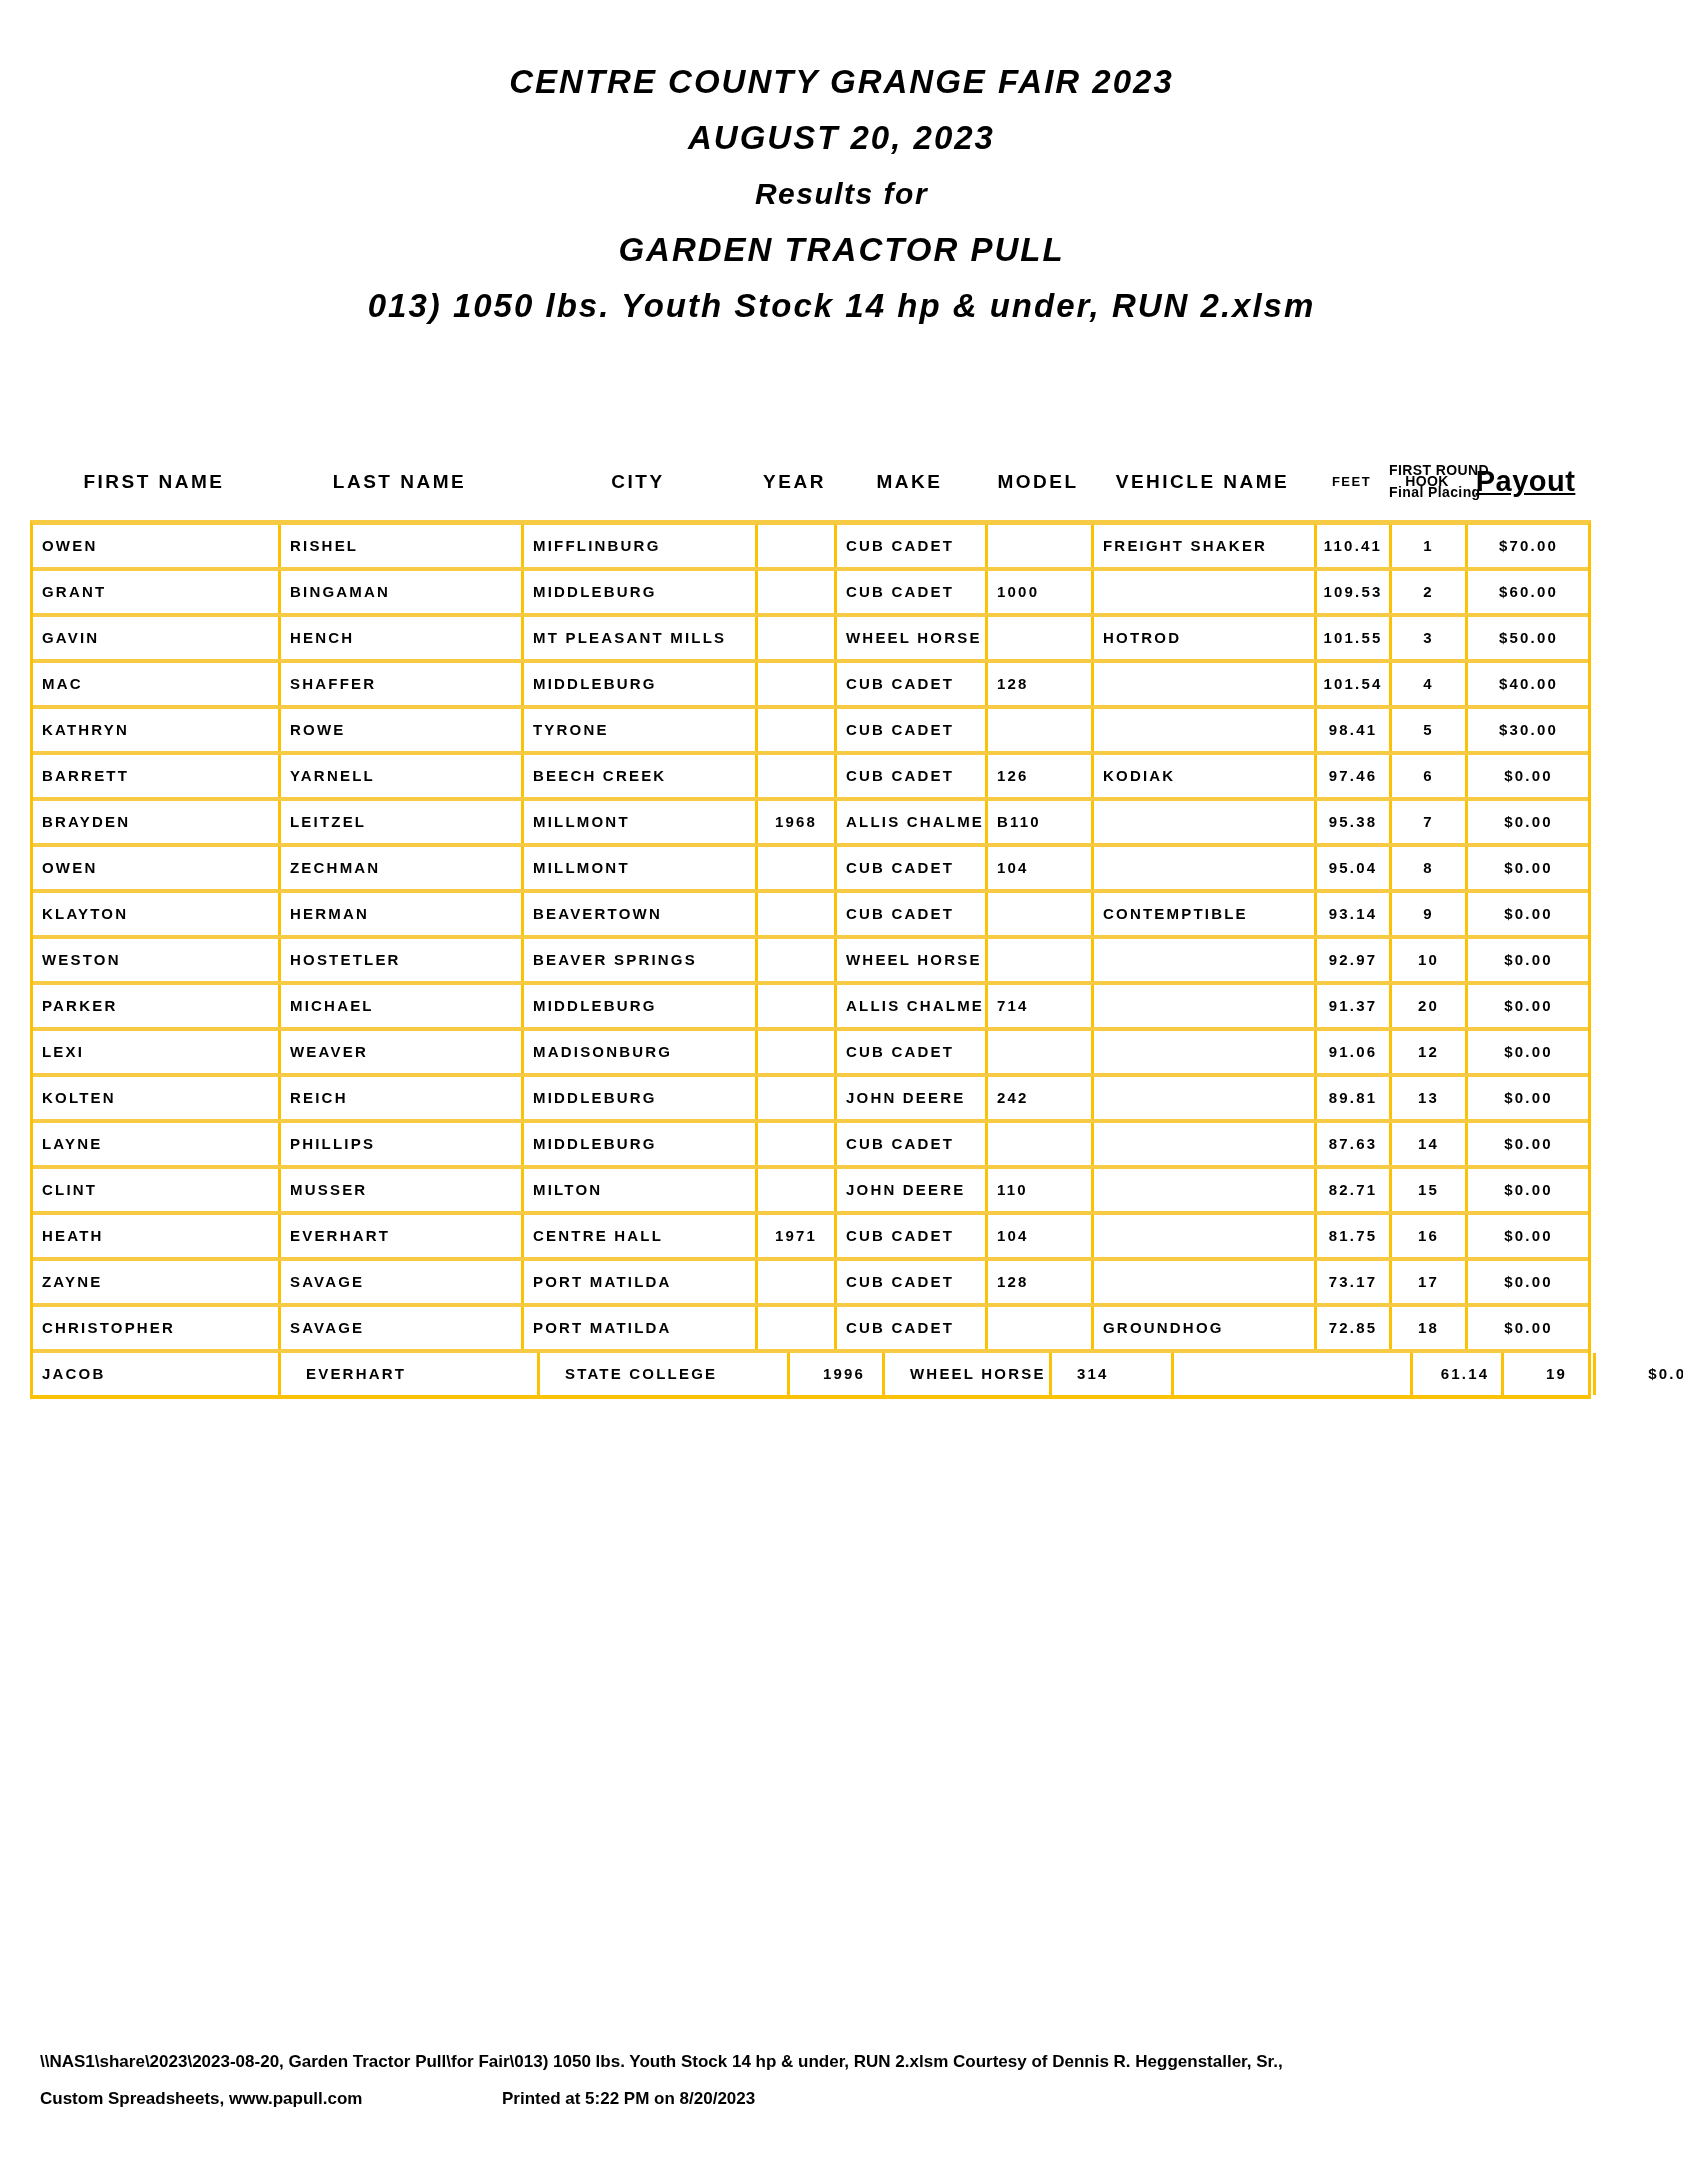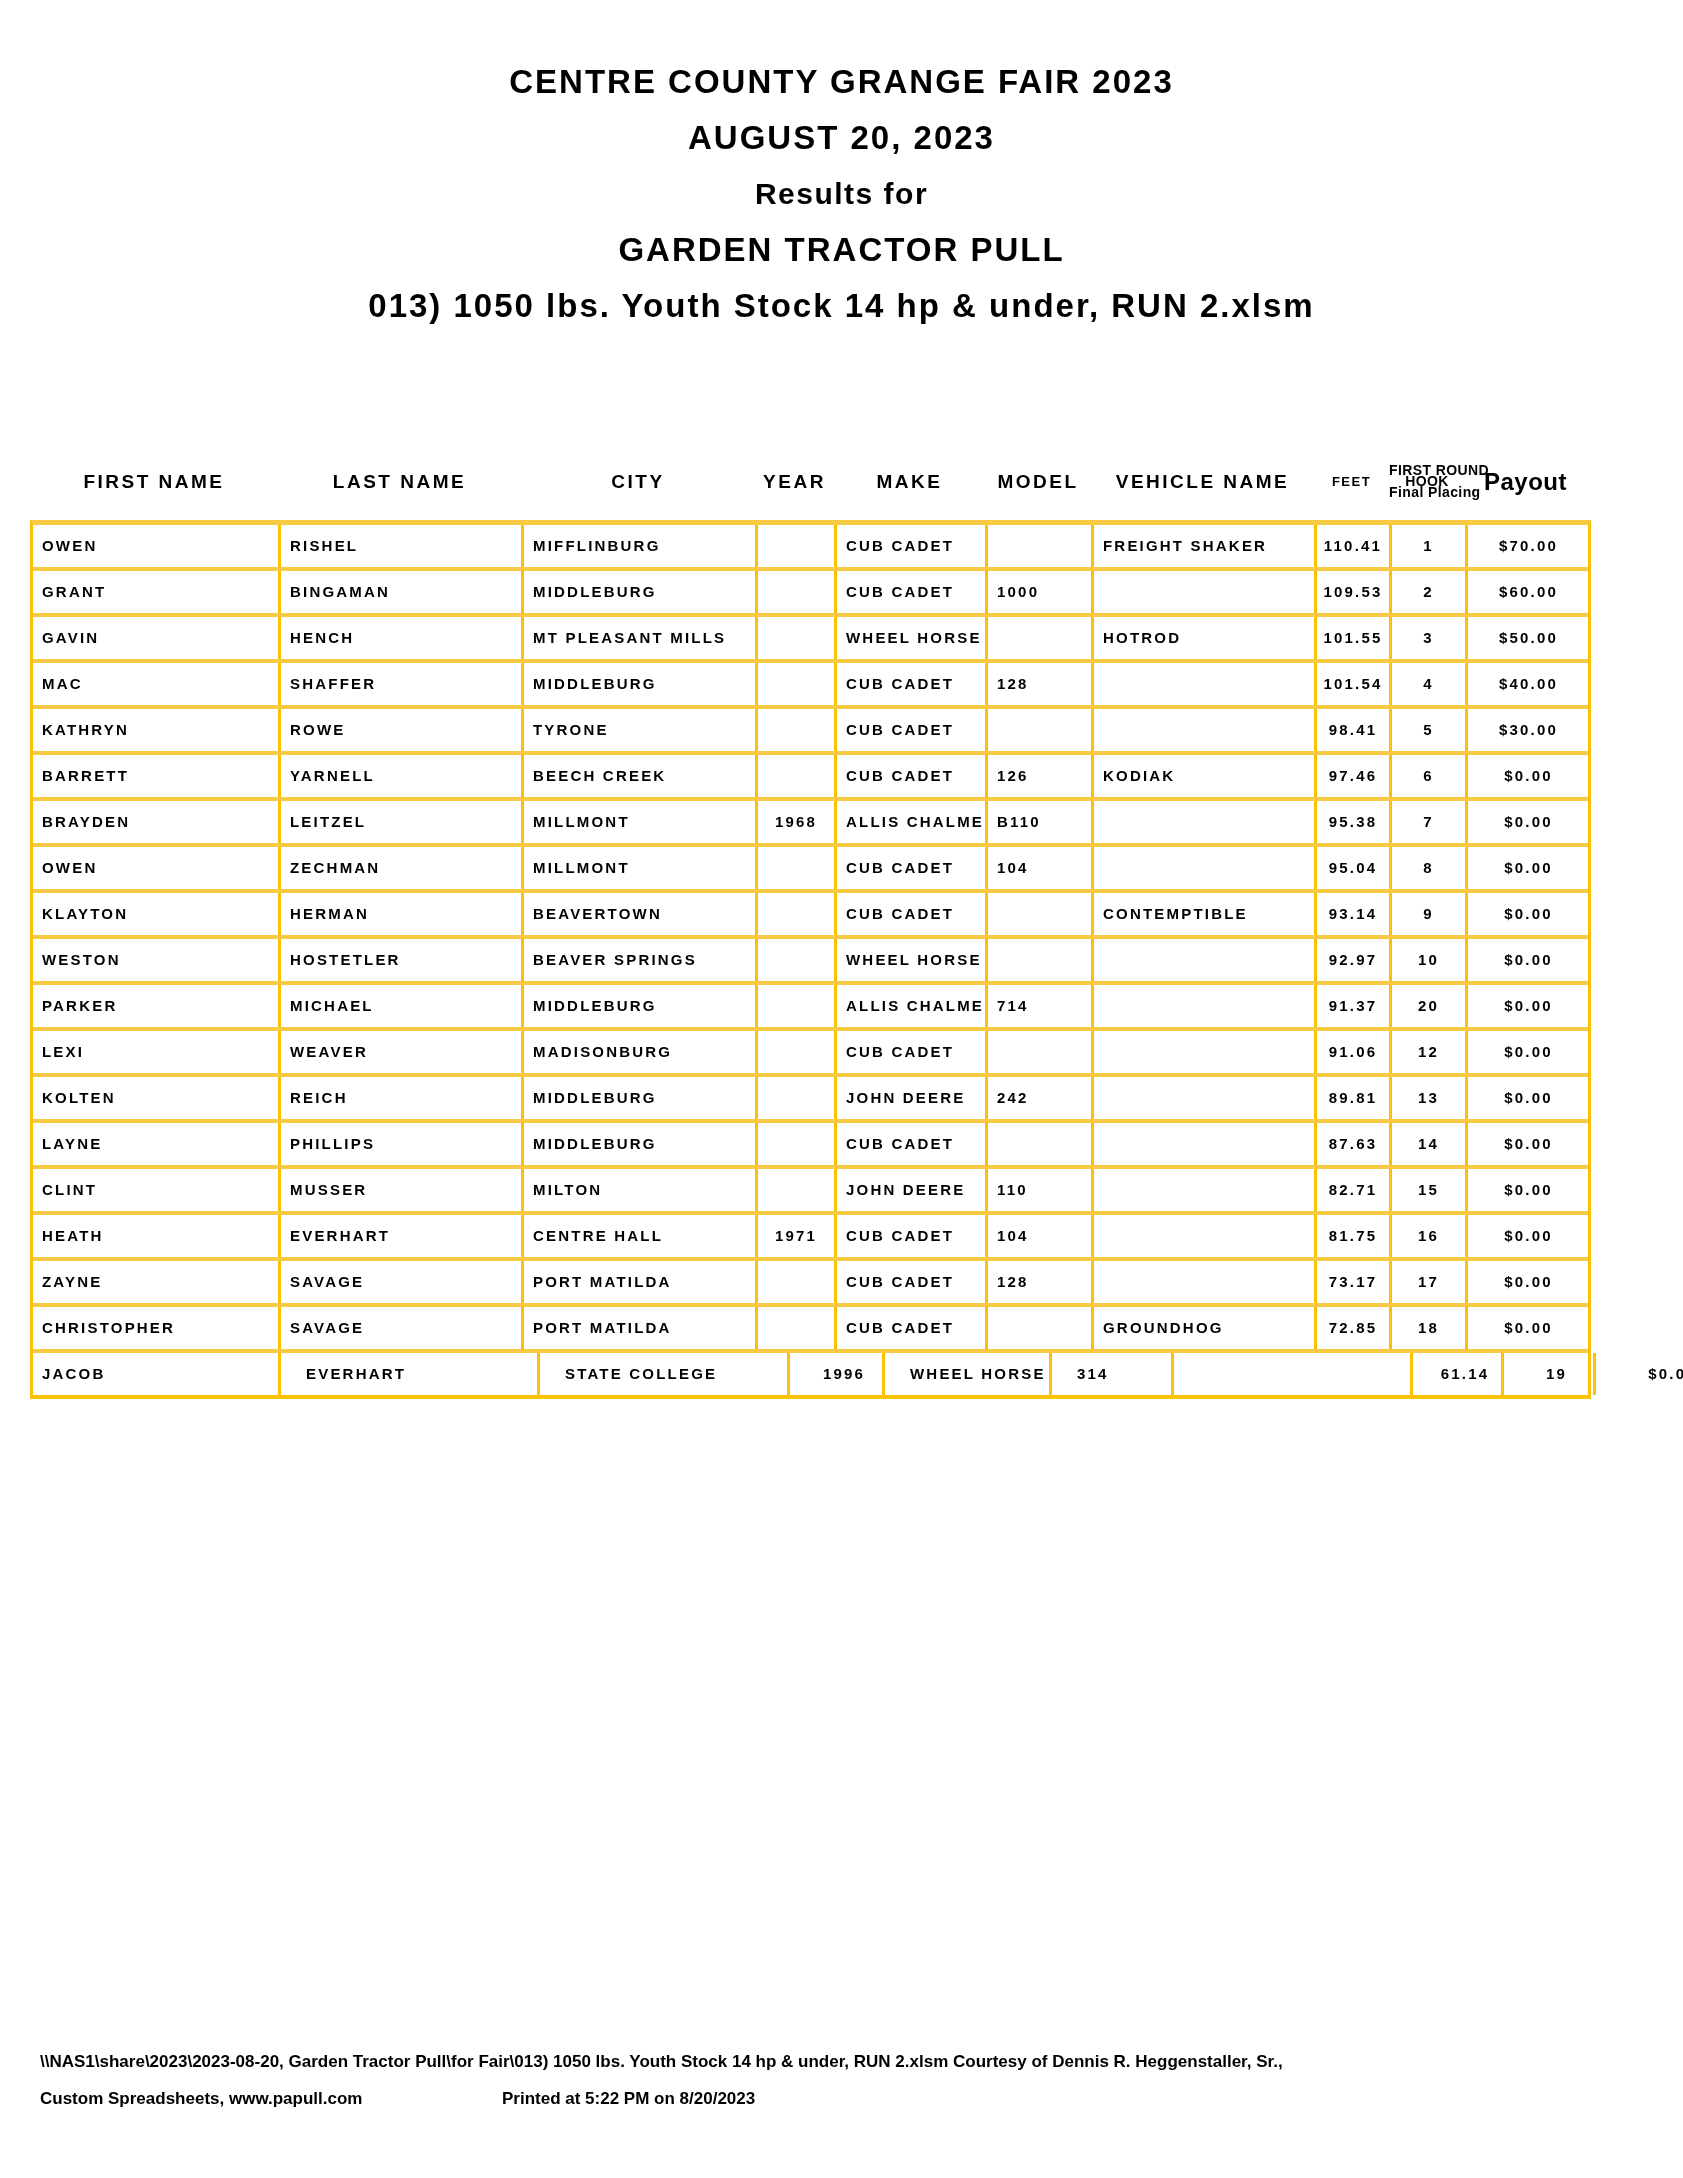--- a/index.html
+++ b/index.html
@@ -9,32 +9,32 @@
     --bg:#FFFFFF;
   }
   html,body{margin:0;padding:0;background:#e8e8e8;}
   .page{
     position:relative;width:1683px;height:2178px;background:var(--bg);
     font-family:"Liberation Sans",sans-serif;color:var(--text);overflow:hidden;
     margin:0 auto;
   }
   
   .titles{position:absolute;top:54px;left:0;width:1683px;text-align:center;font-weight:bold;}
-  .title-line{height:56px;line-height:56px;font-size:33px;letter-spacing:2px;white-space:nowrap;}
+  .title-line{height:56px;line-height:56px;font-size:33px;letter-spacing:2px;white-space:nowrap;font-style:italic;}
   .title-line.small{font-size:30px;letter-spacing:1.5px;}
   
   .colheads{
     position:absolute;left:30px;top:446px;width:1555px;height:71px;
     display:grid;grid-template-columns:248px 243px 234px 79px 151px 106px 223px 75px 76px 121px;
     align-items:center;font-weight:bold;
   }
   .hcell{text-align:center;font-size:19px;letter-spacing:2.5px;white-space:nowrap;overflow:visible;}
   .hcell.feet{font-size:13px;letter-spacing:1.5px;}
   .hcell.hook{font-size:14px;line-height:11px;letter-spacing:0.4px;}
-  .hcell.payout{font-size:24px;letter-spacing:0.5px;}
+  .hcell.payout{font-size:29px;letter-spacing:0.5px;text-decoration:underline;}
   
   .grid{
     position:absolute;left:30px;top:520px;width:1555px;background:var(--bg);
     border-left:3px solid var(--gold);border-right:3px solid var(--gold);
     border-top:5px solid var(--gold-light);border-bottom:4px solid var(--gold);
   }
   .trow{
     display:grid;grid-template-columns:248px 243px 234px 79px 151px 106px 223px 75px 76px 121px;
     height:42px;border-bottom:4px solid var(--gold-light);
   }

